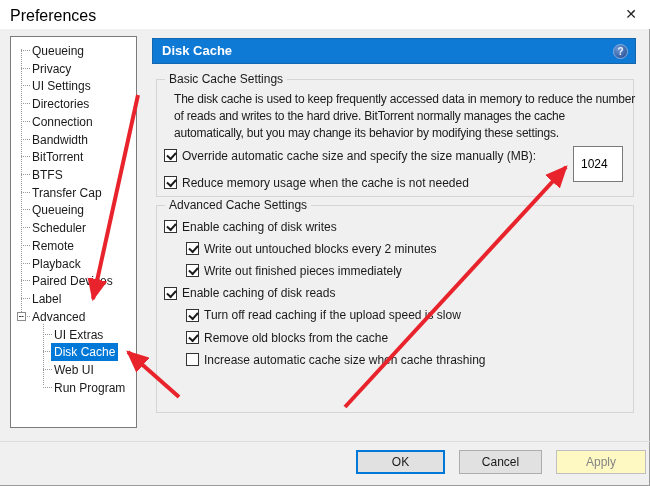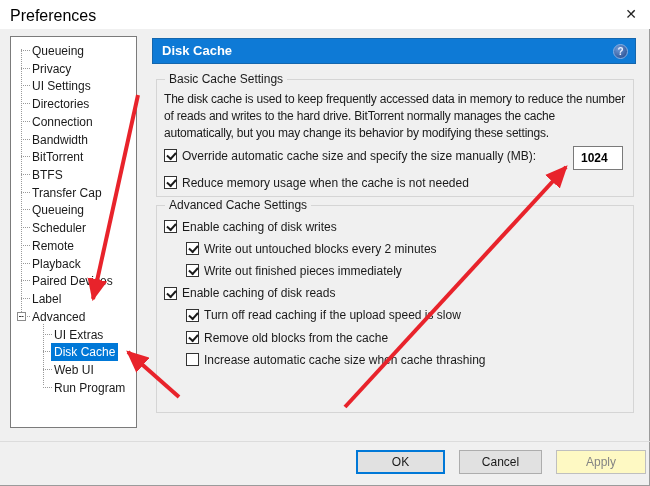--- a/index.html
+++ b/index.html
@@ -28,25 +28,25 @@
   
   .panel-header{position:absolute;left:152px;top:38px;width:484px;height:26px;background:#0e7ad6;border:1px solid #1466ad;box-sizing:border-box;}
   .panel-title{position:absolute;left:9px;top:4px;color:#fff;font-size:13px;font-weight:bold;}
   .help{position:absolute;right:7px;top:5px;width:15px;height:15px;border-radius:50%;
     background:radial-gradient(circle at 35% 30%,#6f9bd8,#1e4387);border:1px solid #86aee2;box-sizing:border-box;
     color:#e8f0ff;font-size:10px;font-weight:bold;display:flex;align-items:center;justify-content:center;cursor:pointer;}
   .group{position:absolute;border:1px solid #d5d5d5;box-sizing:border-box;}
   .group-basic{left:156px;top:79px;width:478px;height:118px;}
   .group-adv{left:156px;top:205px;width:478px;height:208px;}
   .legend{position:absolute;left:8px;top:-8px;background:#f0f0f0;padding:0 4px;color:#1a1a1a;}
-  .desc{position:absolute;left:7px;top:11px;line-height:17px;letter-spacing:-0.2px;white-space:nowrap;}
+  .desc{position:absolute;left:17px;top:11px;line-height:17px;letter-spacing:-0.2px;white-space:nowrap;}
   .cb{display:inline-block;width:13px;height:13px;background:#fff;border:1px solid #333;box-sizing:border-box;position:relative;flex:0 0 13px;}
   .cb.checked::after{content:'';position:absolute;left:2px;top:2px;width:7px;height:4px;border-left:2px solid #1b1b1b;border-bottom:2px solid #1b1b1b;transform:rotate(-48deg);}
   .opt{position:absolute;display:flex;align-items:center;gap:5px;height:15px;white-space:nowrap;cursor:default;}
-  .num-input{position:absolute;left:416px;top:66px;width:50px;height:24px;box-sizing:border-box;border:1px solid #7a7a7a;background:#fff;font-family:"Liberation Sans",sans-serif;font-size:12px;color:#000;padding:0 0 0 7px;font-weight:bold;}
+  .num-input{position:absolute;left:416px;top:66px;width:50px;height:36px;box-sizing:border-box;border:1px solid #7a7a7a;background:#fff;font-family:"Liberation Sans",sans-serif;font-size:12px;color:#000;padding:0 0 0 7px;}
   
   .divider{position:absolute;left:0;top:441px;width:650px;height:1px;background:#dcdcdc;}
   .btn{position:absolute;top:450px;height:24px;box-sizing:border-box;background:#e1e1e1;border:1px solid #adadad;font-family:"Liberation Sans",sans-serif;font-size:12px;color:#1a1a1a;display:flex;align-items:center;justify-content:center;cursor:pointer;}
   .btn-ok{left:356px;width:89px;border:2px solid #0078d7;}
   .btn-cancel{left:459px;width:83px;}
   .btn-apply{left:556px;width:90px;background:#fef9c3;border:1px solid #bfbfbf;color:#848484;}
   .arrows{position:absolute;left:0;top:0;width:650px;height:486px;pointer-events:none;z-index:50;}
 </style>
 </head>
 <body>

